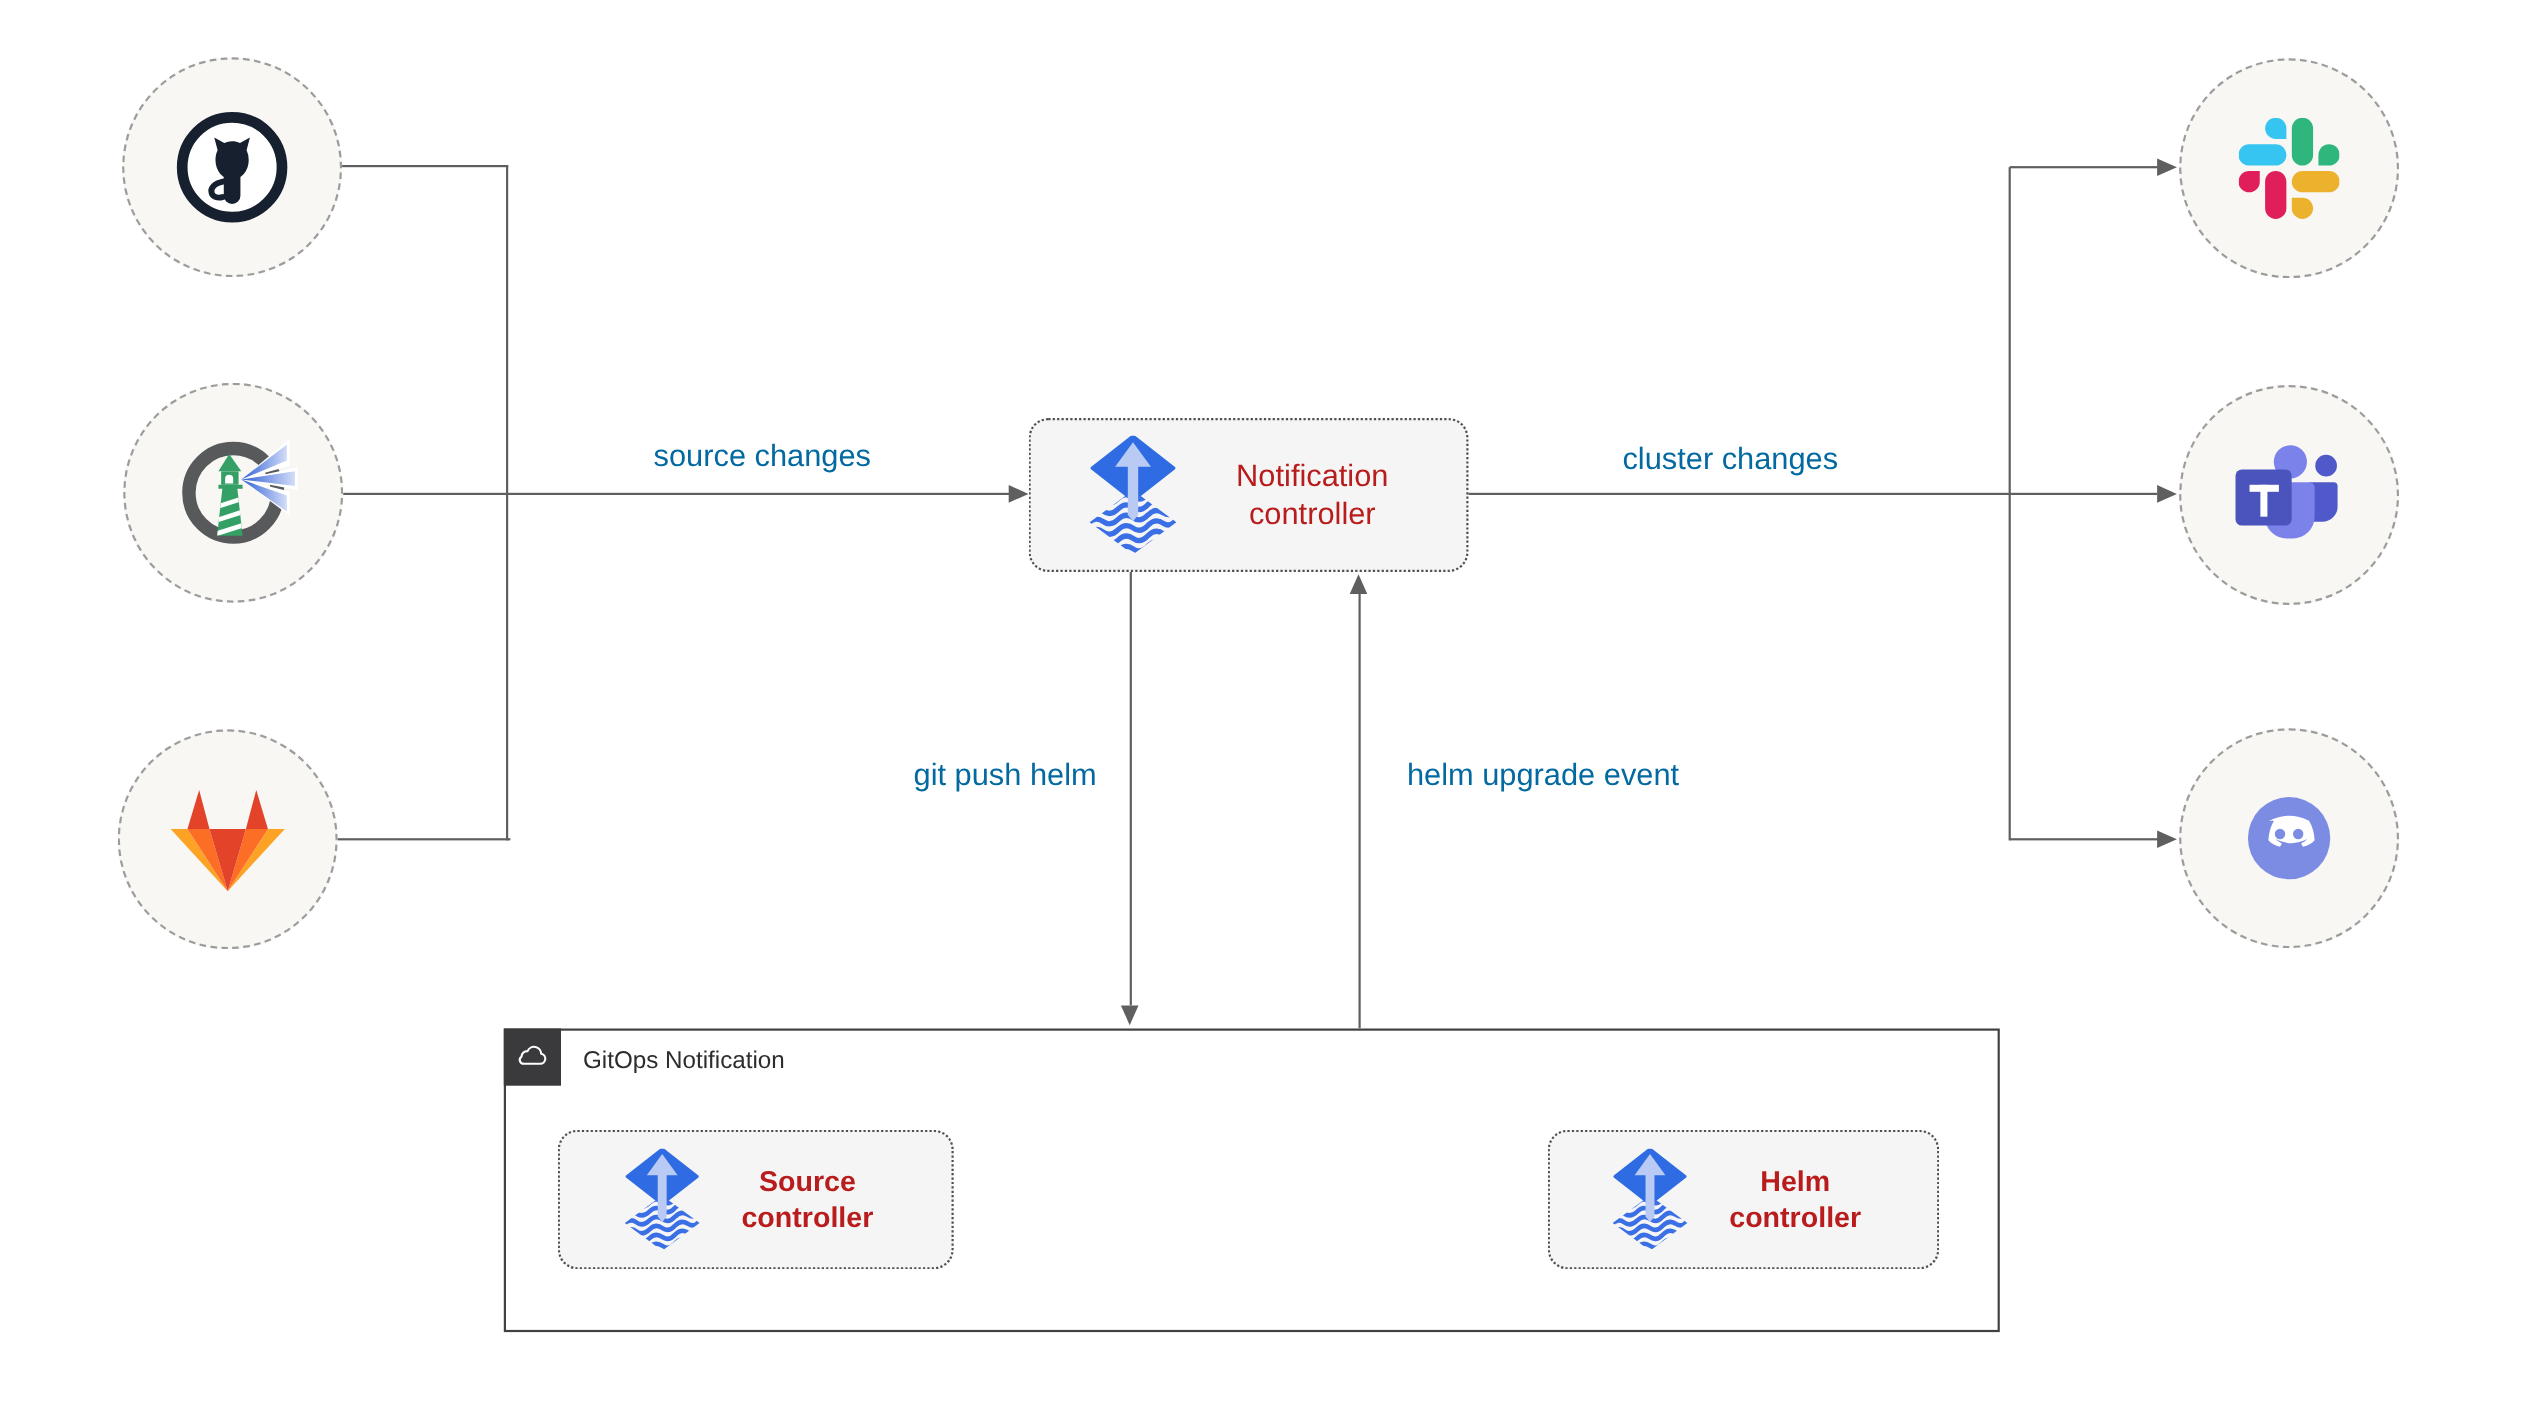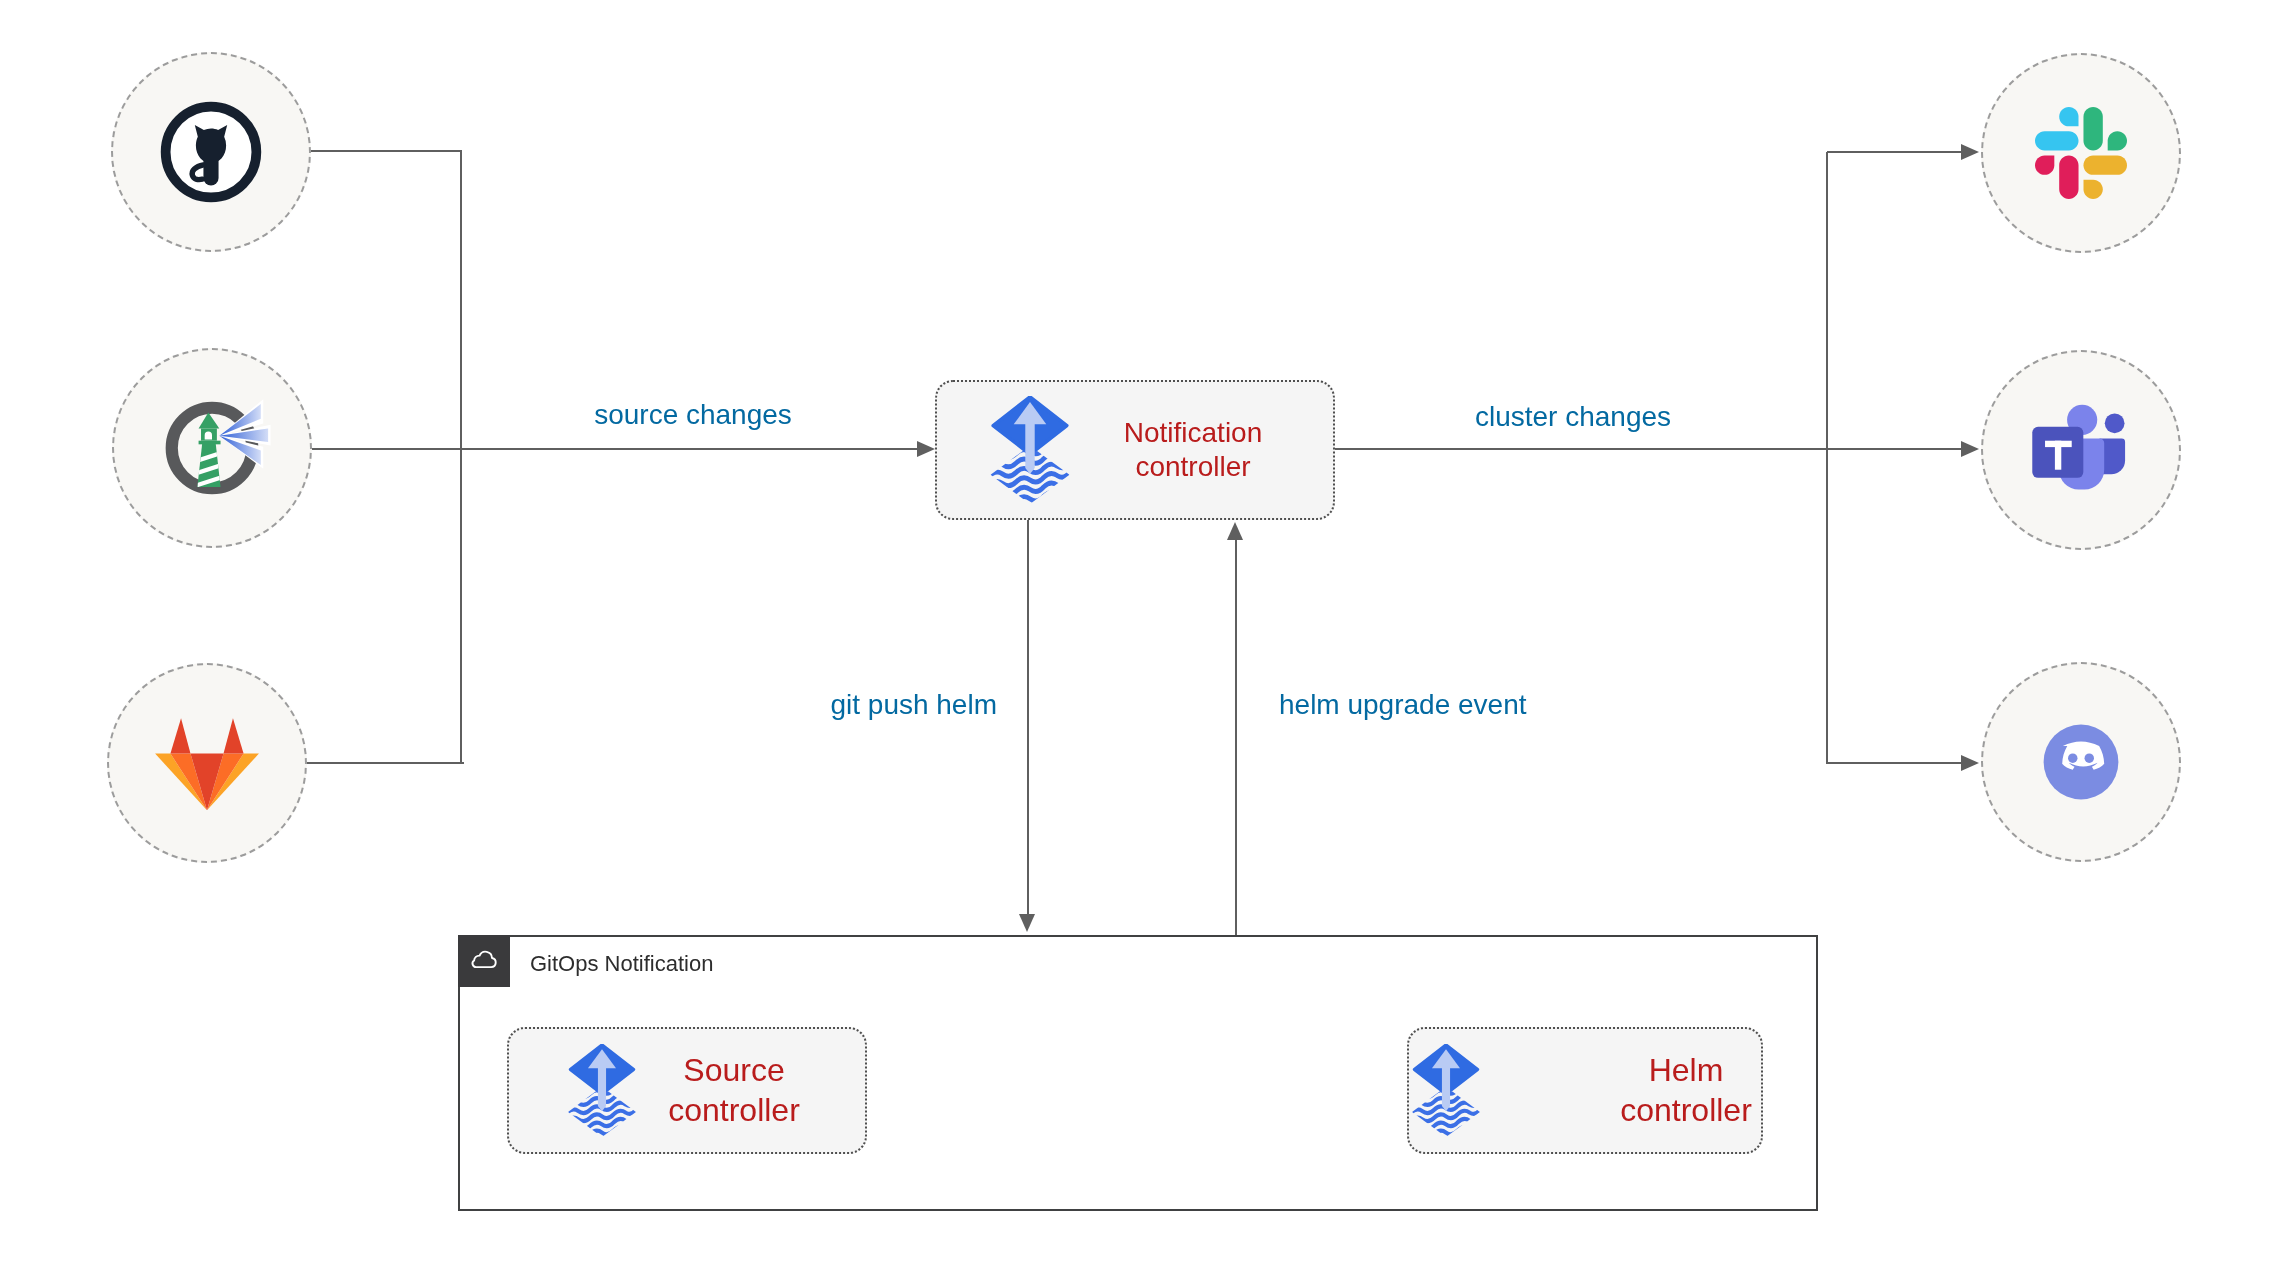--- a/index.html
+++ b/index.html
@@ -17,21 +17,21 @@
   .node-circle{
     position:absolute;width:200px;height:200px;box-sizing:border-box;border-radius:50%;
     border:2px dashed #9c9c9c;background:#f8f7f4;display:flex;align-items:center;justify-content:center;
   }
   
   .ctrl-box{
     position:absolute;box-sizing:border-box;background:#f5f5f5;border:2px dotted #4f4f4f;border-radius:18px;
     display:flex;align-items:center;justify-content:center;
   }
   .box-label{font-size:28px;color:#b91c1c;text-align:center;line-height:1.22;}
-  .box-label.small{font-size:32px;}
+  .box-label.small{font-size:26px;font-weight:bold;}
   
   .group-box{position:absolute;box-sizing:border-box;border:2px solid #404142;background:#ffffff;}
   .group-tab{position:absolute;left:-2px;top:-2px;width:52px;height:52px;background:#3a3a3c;display:flex;align-items:center;justify-content:center;}
   .group-title{position:absolute;left:70px;top:14px;font-size:22px;color:#2d2d2d;white-space:nowrap;}
   .edge-label{position:absolute;font-size:28px;color:#0369a1;}
   .center{text-align:center;}
   .right{text-align:right;}
   svg{display:block;}
 </style>
 </head>
@@ -217,20 +217,20 @@
   </div>
 
   <div class="ctrl-box" style="left:507px;top:1027px;width:360px;height:127px;gap:20px;">
     <svg width="74" height="93">
         <use href="#sym-flux"></use>
       </svg>
     <div class="box-label small" style="width:150px;">Source controller</div>
   </div>
 
 
-  <div class="ctrl-box" style="left:1407px;top:1027px;width:356px;height:127px;gap:20px;justify-content:space-between;">
+  <div class="ctrl-box" style="left:1407px;top:1027px;width:356px;height:127px;gap:20px;">
     <svg width="74" height="93">
         <use href="#sym-flux"></use>
       </svg>
     <div class="box-label small" style="width:150px;">Helm controller</div>
   </div>
 
 </div>
 
 </body></html>

